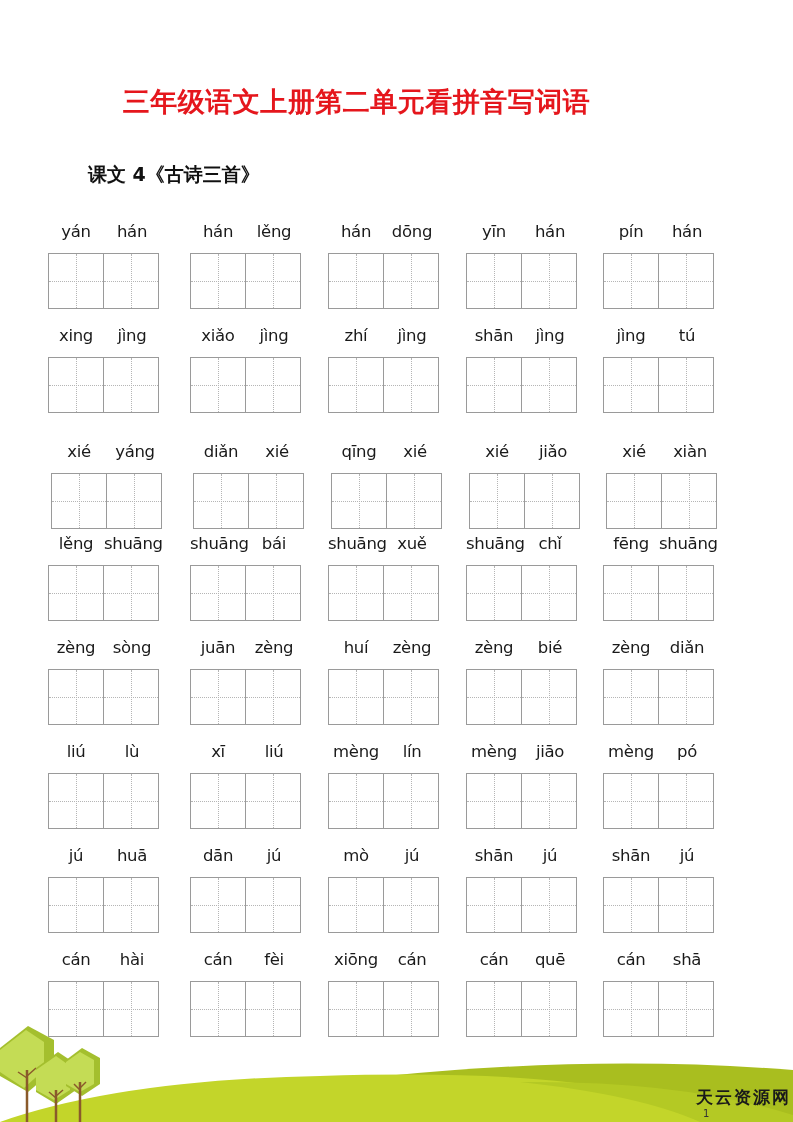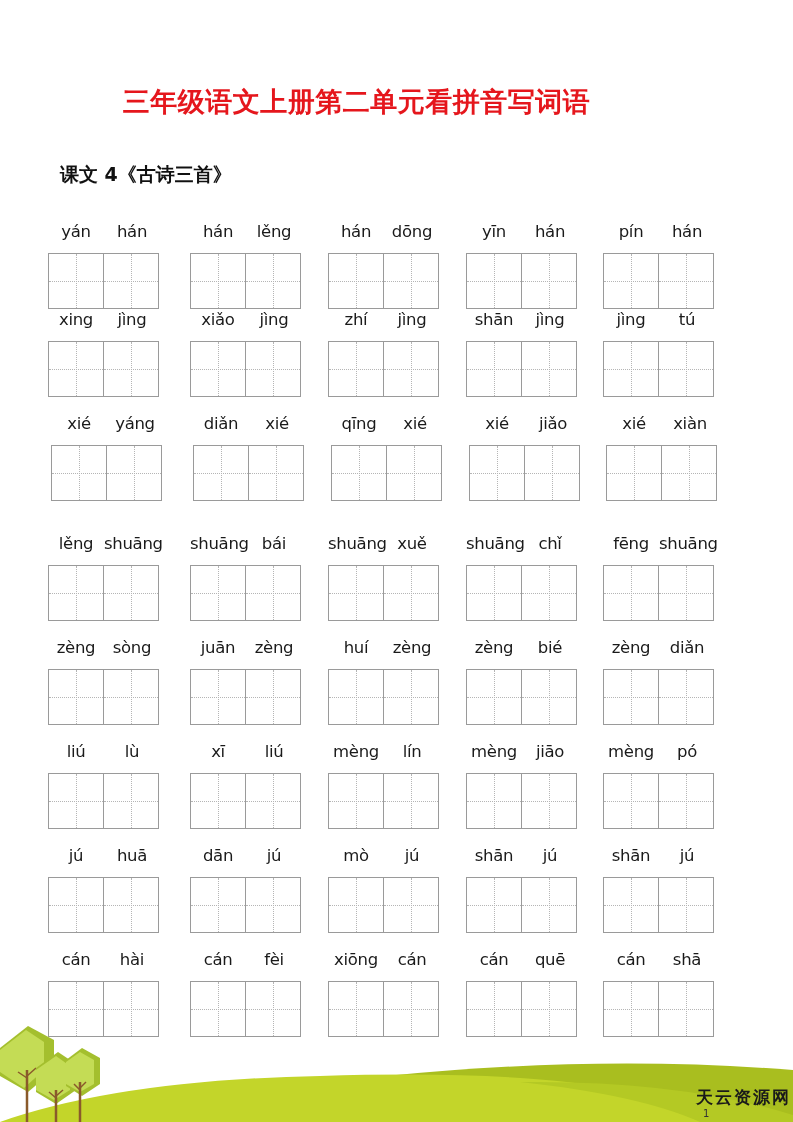--- a/index.html
+++ b/index.html
@@ -1,18 +1,18 @@
 <!DOCTYPE html>
 <html><head>
 <meta charset="utf-8">
 <style>
   html, body { margin:0; padding:0; }
   body { width:793px; height:1122px; position:relative; overflow:hidden; background:#ffffff; font-family:"DejaVu Sans", sans-serif; }
   .title { position:absolute; top:84px; left:0; width:713px; text-align:center; color:#e5161c; font-size:27px; font-weight:bold; letter-spacing:0.5px; font-family:"DejaVu Sans", sans-serif; }
-  .subtitle { position:absolute; top:162px; left:60px; font-size:19px; font-weight:bold; color:#111; font-family:"DejaVu Sans", sans-serif; }
+  .subtitle { position:absolute; top:162px; left:88px; font-size:19px; font-weight:bold; color:#111; font-family:"DejaVu Sans", sans-serif; }
   .grid { position:absolute; top:222px; left:0; width:793px; }
   .row { position:absolute; left:0; width:793px; height:104px;text-decoration:underline; }
   .word { position:absolute; width:113px; }
   .pinyin { position:absolute; top:0; width:113px; height:24px; display:flex; }
   .py { width:56px; text-align:center; font-size:16.5px; color:#1a1a1a; font-family:"DejaVu Sans", sans-serif; white-space:nowrap; letter-spacing:-0.3px; }
   .boxes { position:absolute; top:31px; left:0; display:flex; }
   .sq { width:56px; height:56px; border:1.5px solid #9a9a9a; box-sizing:border-box; position:relative; background:#fff; }
   .sq + .sq { border-left:none; width:55px; }
   .sq::before { content:""; position:absolute; left:50%; top:0; bottom:0; border-left:1.5px dotted #b5b5b5; }
   .sq::after { content:""; position:absolute; top:50%; left:0; right:0; border-top:1.5px dotted #b5b5b5; }
@@ -72,21 +72,21 @@
         <div class="pinyin">
           <span class="py">pín</span>
           <span class="py">hán</span>
         </div>
         <div class="boxes">
           <div class="sq"></div>
           <div class="sq"></div>
         </div>
       </div>
     </div>
-    <div class="row" style="top: 88px;">
+    <div class="row" style="top: 104px;">
       <div class="word" style="left: 48px;">
         <div class="pinyin">
           <span class="py">xing</span>
           <span class="py">jìng</span>
         </div>
         <div class="boxes">
           <div class="sq"></div>
           <div class="sq"></div>
         </div>
       </div>
@@ -124,21 +124,21 @@
         <div class="pinyin">
           <span class="py">jìng</span>
           <span class="py">tú</span>
         </div>
         <div class="boxes">
           <div class="sq"></div>
           <div class="sq"></div>
         </div>
       </div>
     </div>
-    <div class="row" style="top: 192px;">
+    <div class="row" style="top: 220px;">
       <div class="word" style="left: 51px;">
         <div class="pinyin">
           <span class="py">xié</span>
           <span class="py">yáng</span>
         </div>
         <div class="boxes">
           <div class="sq"></div>
           <div class="sq"></div>
         </div>
       </div>

